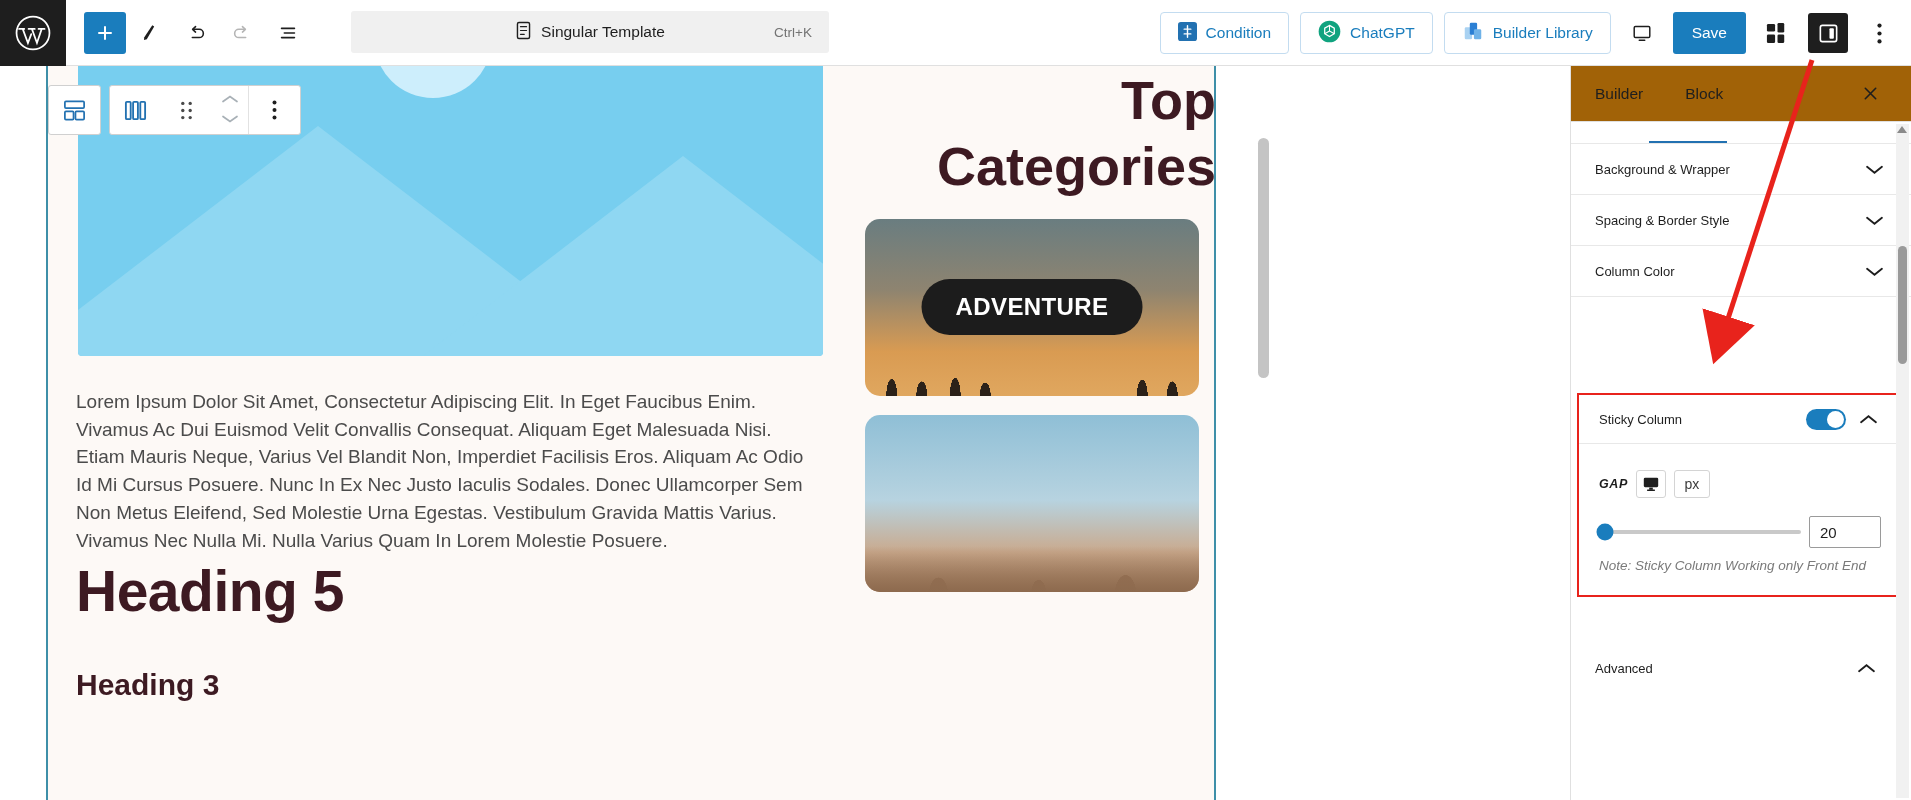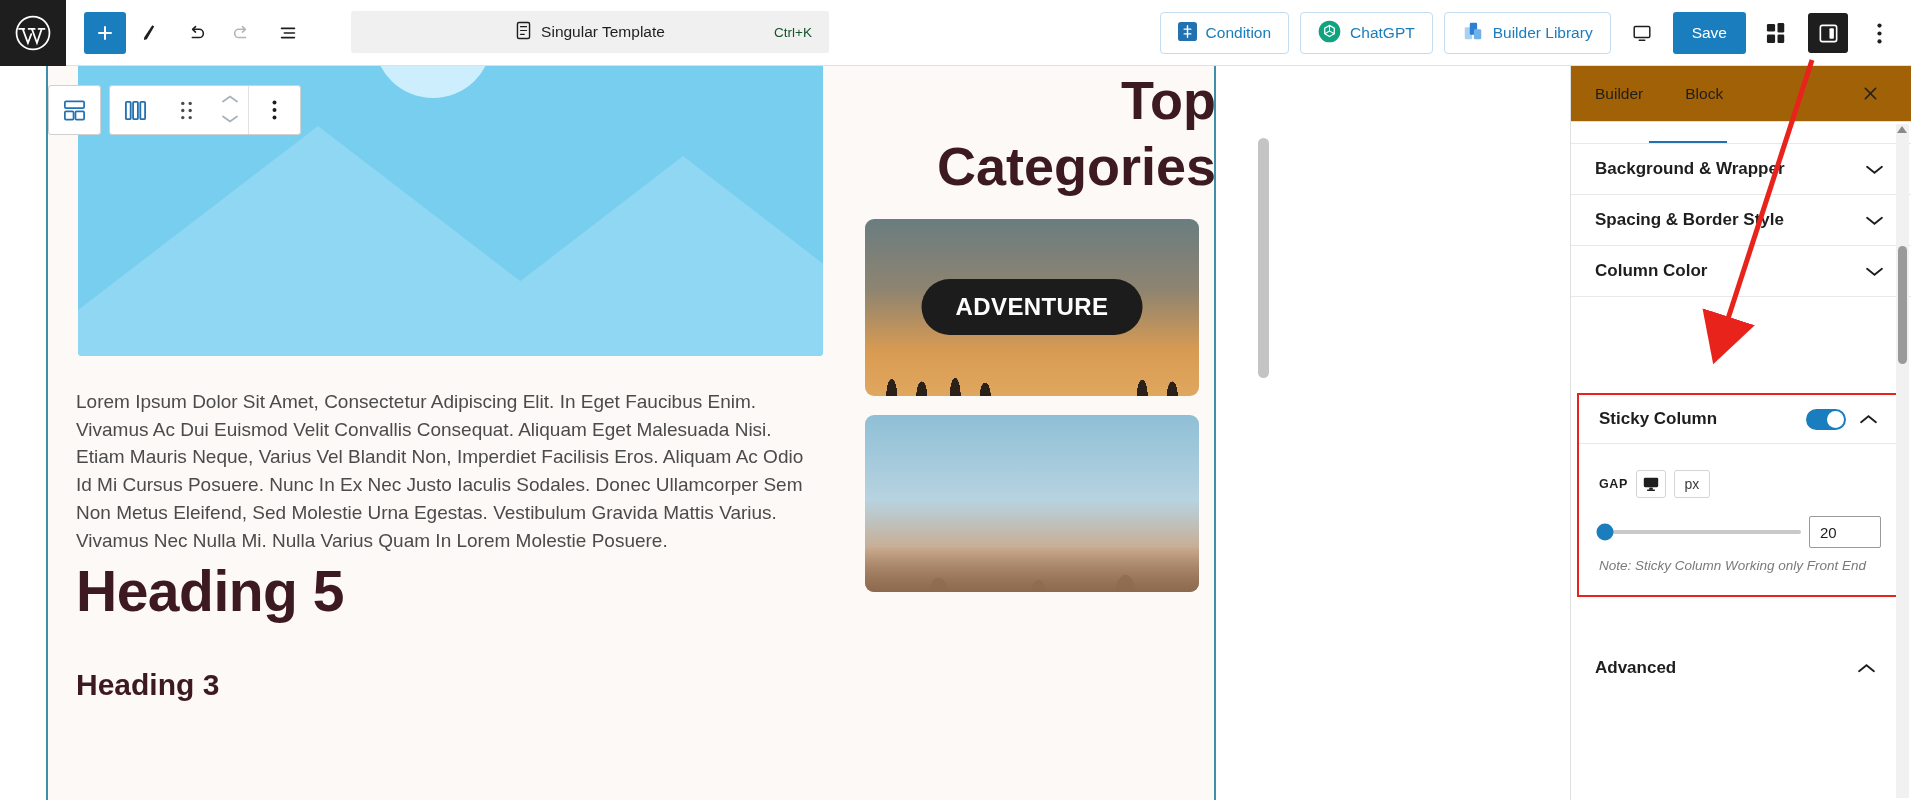--- a/index.html
+++ b/index.html
@@ -34,21 +34,21 @@
 
   .doc-chip {
     position: absolute; left: 351px; top: 11px; width: 478px; height: 42px;
     background: #f0f0f0; border-radius: 3px;
     display: flex; align-items: center; justify-content: center; gap: 9px;
     cursor: pointer;
   }
   .doc-chip .doc-title { font-size: 15.5px; color: #1e1e1e; }
   .doc-chip .doc-short {
     position: absolute; right: 17px; top: 50%; transform: translateY(-50%);
-    font-size: 13.5px; color: #14532d;
+    font-size: 13.5px; color: #737373;
   }
 
   .right-tools {
     position: absolute; right: 12px; top: 0; height: 66px;
     display: flex; align-items: center; gap: 11px;
   }
   .pill {
     height: 42px; border: 1px solid #c3dcf0; border-radius: 4px;
     background: #fff; display: flex; align-items: center; gap: 9px;
     padding: 0 17px; cursor: pointer;
@@ -110,21 +110,21 @@
   }
 
   
   .right-col { position: absolute; left: 800px; top: 0; width: 368px; }
   .cat-title {
     text-align: right; font-size: 54px; line-height: 1.22; font-weight: 700;
     color: #3d1a22; padding-top: 2px;
   }
   .card {
     position: relative; margin: 19px auto 0; width: 334px; height: 177px;
-    border-radius: 9px; overflow: hidden;
+    border-radius: 15px; overflow: hidden;
   }
   .card .badge {
     position: absolute; left: 50%; top: 50%; transform: translate(-50%,-50%);
     background: #1c1c1c; color: #fff; border-radius: 34px;
     padding: 14px 34px; font-size: 24px; font-weight: 600; letter-spacing: .4px;
     white-space: nowrap;
   }
   .card-1 { background: linear-gradient(to bottom,#6a7d80 0%,#8e8470 40%,#d99b52 75%,#e0a75f 100%); }
   .card-1 .people {
     position: absolute; left: 0; bottom: 0; width: 100%; height: 72px;
@@ -209,42 +209,42 @@
   }
   .cut-underline {
     position: absolute; left: 78px; top: 19px; width: 78px; height: 3px; background: #2271b1;
   }
 
   .acc-row {
     height: 51px; display: flex; align-items: center; justify-content: space-between;
     padding: 0 26px 0 24px; border-bottom: 1px solid #e8e8e8; cursor: pointer;
     background: #fff;
   }
-  .acc-label { font-size: 17px; color: #1e1e1e; font-weight: 700; text-align: right; }
+  .acc-label { font-size: 13px; color: #1e1e1e; font-weight: 400; text-align: right; }
   .chev { color: #1e1e1e; display: flex; }
 
   .sticky-wrap {
     position: absolute; left: 6px; right: 8px; top: 271px;
     border: 2px solid #e8231c; background: #fff;
   }
   .sticky-head {
     height: 49px; display: flex; align-items: center; justify-content: space-between;
     padding: 0 22px 0 20px; border-bottom: 1px solid #e8e8e8;
   }
   .toggle {
     width: 40px; height: 21px; border-radius: 11px; background: #1a7dbd;
     position: relative; cursor: pointer; margin-right: 12px;
   }
   .toggle .knob {
     position: absolute; right: 2px; top: 2px; width: 17px; height: 17px;
     border-radius: 50%; background: #fff;
   }
   .sticky-body { padding: 26px 20px 22px 20px; }
   .gap-row { display: flex; align-items: center; gap: 8px; }
-  .gap-lbl { font-size: 12.5px; font-weight: 700; letter-spacing: .6px; color: #1e1e1e; }
+  .gap-lbl { font-size: 12.5px; font-weight: 700; letter-spacing: .6px; color: #1e1e1e; font-style: italic; }
   .unit-box {
     width: 30px; height: 28px; border: 1px solid #d4d4d4; border-radius: 3px; background:#fff;
     display: flex; align-items: center; justify-content: center; cursor: pointer;
   }
   .unit-box.px { width: 36px; font-size: 14px; color: #3c3c3c; }
   .slider-row { display: flex; align-items: center; gap: 8px; margin-top: 18px; }
   .track {
     flex: 1; height: 4px; background: #c9c9c9; border-radius: 2px; position: relative;
     cursor: pointer;
   }

